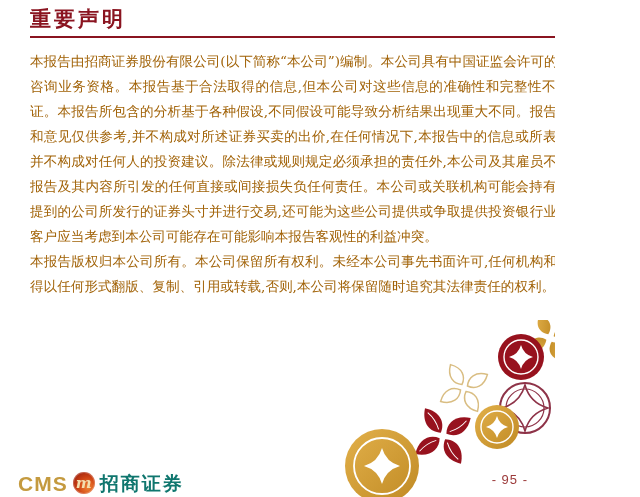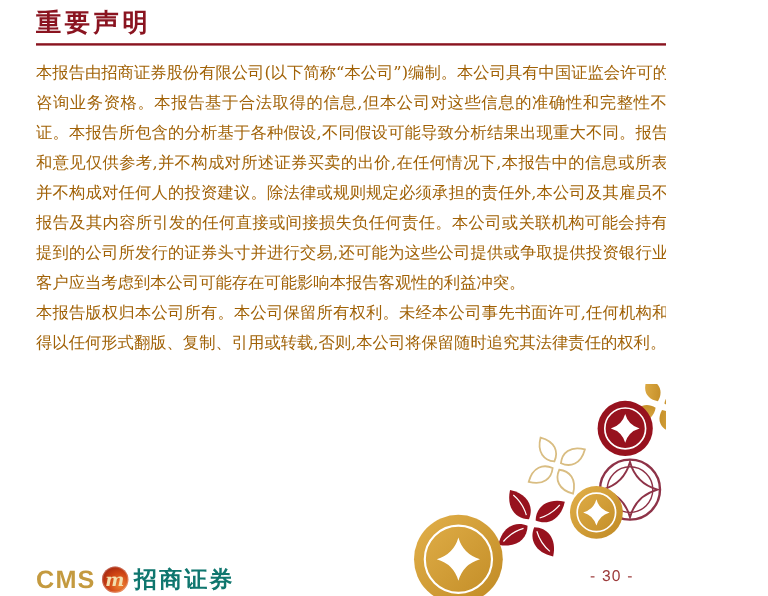--- a/index.html
+++ b/index.html
@@ -32,21 +32,21 @@
     text-align:justify;
     text-justify:inter-ideograph;
   }
   .content p { margin:0; }
   .decoration {
     position:absolute; right:0; bottom:0;
     width:220px; height:177px;
     pointer-events:none;
   }
   .footer {
-    position:absolute; left:30px; right:27px; bottom:3px;
+    position:absolute; left:18px; right:27px; bottom:3px;
     display:flex; justify-content:space-between; align-items:flex-end;margin-top:22px;
   }
   .logo { display:flex; align-items:center; gap:5px; }
   .logo-cms {
     font-family:"Liberation Sans", sans-serif;
     font-weight:bold; font-size:21px;
     color:#c49a3f; letter-spacing:1px; line-height:1;
   }
   .logo-badge {
     width:22px; height:22px; border-radius:50%;
@@ -147,16 +147,16 @@
   </svg>
 
   <div class="footer">
     <div class="logo">
       <span class="logo-cms">CMS</span>
       <span class="logo-badge">
         <i>m</i>
       </span>
       <span class="logo-cn">招商证券</span>
     </div>
-    <div class="page-number">- 30 -</div>
+    <div class="page-number">- 95 -</div>
   </div>
 
 </div>
 
 </body></html>

